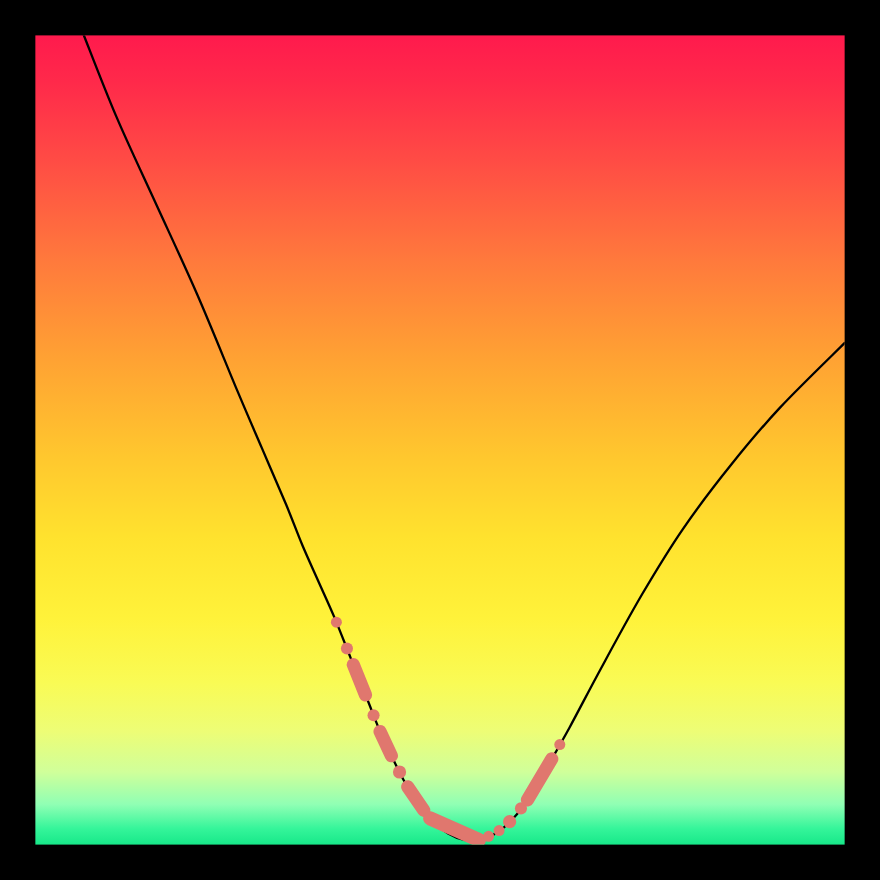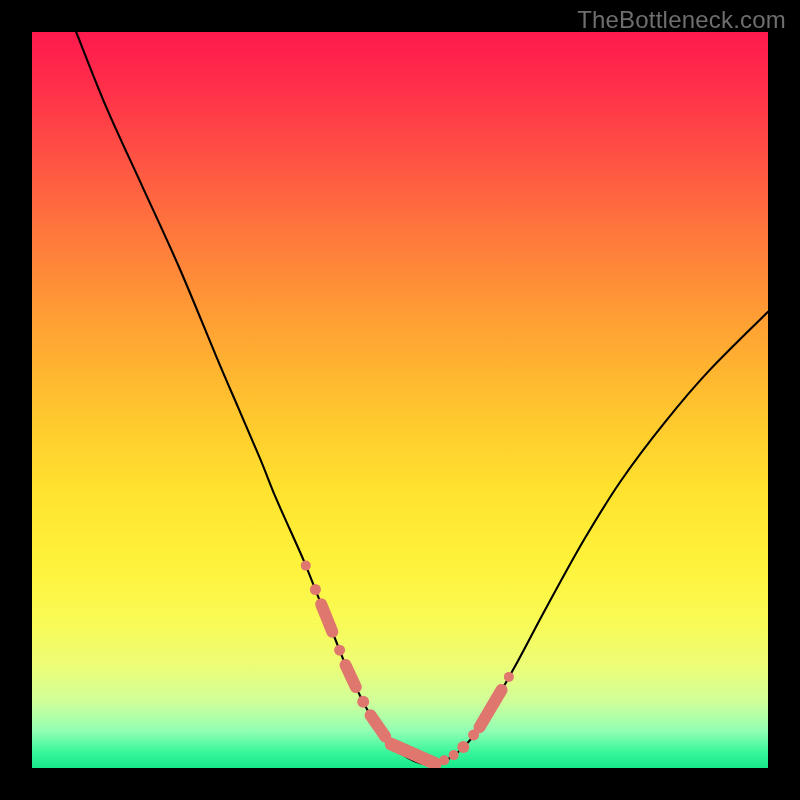--- a/index.html
+++ b/index.html
@@ -75,21 +75,20 @@
     stroke-linecap: round;
   }
   .dot {
     fill: #e0776e;
   }
 </style>
 </head>
 <body>
 
 <div class="frame">
-  <div class="watermark">TheBottleneck.com</div>
 
   <div class="plot">
     <div class="gradient"></div>
 
     <svg class="curve" viewBox="0 0 736 736" preserveAspectRatio="none">
       <path id="curve-path" class="curve-path" d="M 44.2 0.0 C 49.1 12.3, 62.6 47.8, 73.6 73.6 C 84.6 99.4, 98.1 127.6, 110.4 154.6 C 122.7 181.5, 134.9 207.3, 147.2 235.5 C 159.5 263.7, 174.2 300.5, 184.0 323.8 C 193.8 347.1, 198.7 358.2, 206.1 375.4 C 213.4 392.5, 222.0 412.2, 228.2 426.9 C 234.3 441.6, 238.0 452.0, 242.9 463.7 C 247.8 475.3, 252.7 485.8, 257.6 496.8 C 262.5 507.8, 267.4 518.3, 272.3 529.9 C 277.2 541.6, 282.1 554.5, 287.0 566.7 C 291.9 579.0, 297.3 592.5, 301.8 603.5 C 306.2 614.6, 309.9 624.4, 313.5 633.0 C 317.2 641.5, 320.3 647.7, 323.8 655.0 C 327.4 662.4, 331.2 670.4, 334.9 677.1 C 338.6 683.9, 341.6 689.4, 345.9 695.5 C 350.2 701.7, 355.7 708.9, 360.6 713.9 C 365.5 718.9, 370.5 722.8, 375.4 725.7 C 380.3 728.6, 385.2 730.6, 390.1 731.6 C 395.0 732.6, 399.9 732.7, 404.8 731.6 C 409.7 730.5, 414.6 728.1, 419.5 725.0 C 424.4 721.8, 429.3 717.7, 434.2 712.4 C 439.1 707.2, 444.1 700.7, 449.0 693.3 C 453.9 686.0, 457.5 679.0, 463.7 668.3 C 469.8 657.6, 477.2 645.0, 485.8 629.3 C 494.3 613.6, 504.2 594.3, 515.2 574.1 C 526.2 553.8, 539.7 528.7, 552.0 507.8 C 564.3 487.0, 575.3 468.6, 588.8 449.0 C 602.3 429.3, 618.2 408.5, 633.0 390.1 C 647.7 371.7, 659.9 357.0, 677.1 338.6 C 694.3 320.2, 726.2 289.5, 736.0 279.7"></path>
       <g id="markers">
           <circle cx="273.8" cy="533.6" r="5" class="dot"></circle>
           <circle cx="283.4" cy="557.5" r="5.5" class="dot"></circle>
           <line x1="289.2" y1="572.2" x2="300.3" y2="599.8" stroke="#e0776e" stroke-width="12" stroke-linecap="round"></line>

